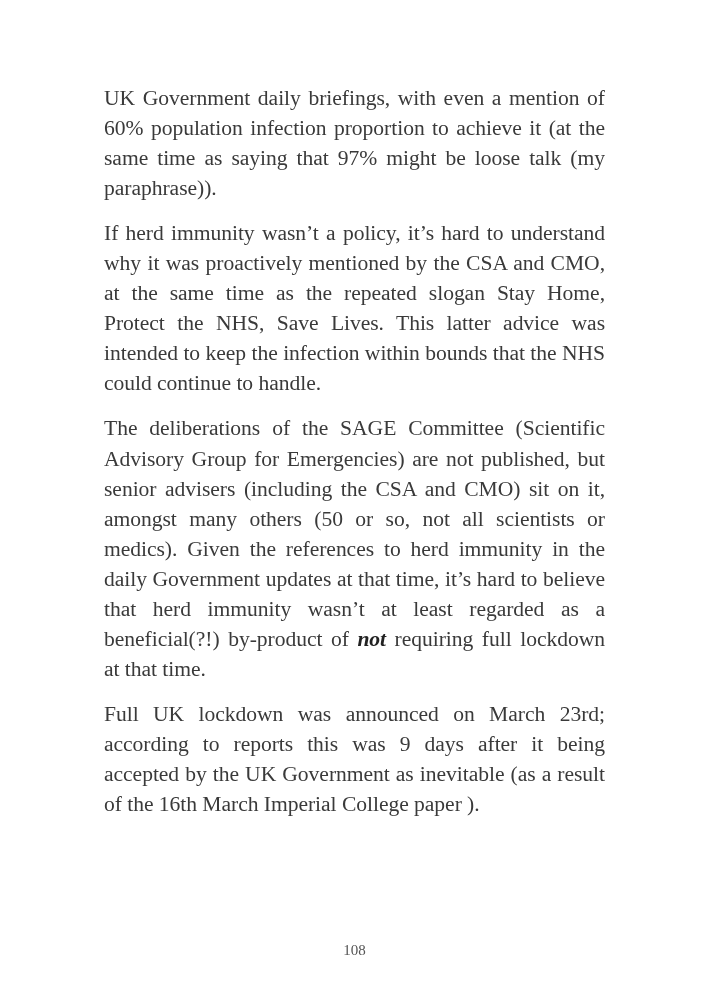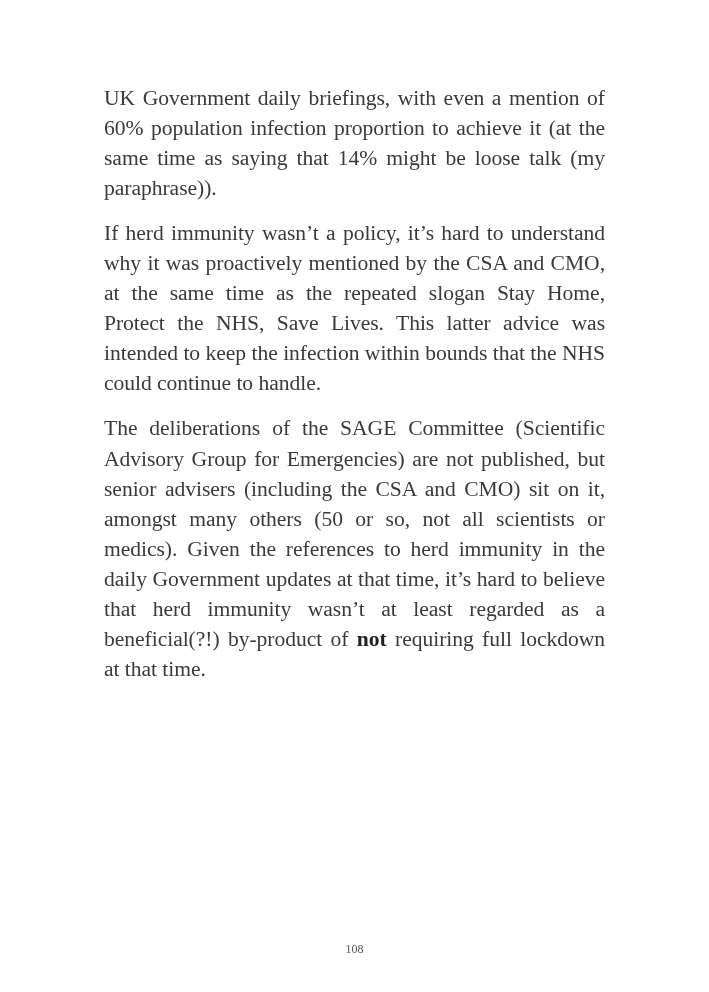--- a/index.html
+++ b/index.html
@@ -27,41 +27,45 @@
       margin: 0 0 15px 0;
       text-align: justify;
       text-align-last: left;
       letter-spacing: -0.05px;
     }
     .para .run {
       white-space: normal;
     }
     .para .emph {
       font-weight: bold;
+      font-style: italic;
       color: #222;
     }
     .page-number {
       position: absolute;
       left: 0;
       width: 709px;
       top: 942px;
       text-align: center;
       font-family: "Liberation Serif", "DejaVu Serif", serif;
-      font-size: 12px;
+      font-size: 15px;
       color: #555;
     }
   </style>
 </head>
 <body>
 
 <div class="page">
   <p class="para">
-    <span class="run">UK Government daily briefings, with even a mention of 60% population infection proportion to achieve it (at the same time as saying that 14% might be loose talk (my paraphrase)).</span>
+    <span class="run">UK Government daily briefings, with even a mention of 60% population infection proportion to achieve it (at the same time as saying that 97% might be loose talk (my paraphrase)).</span>
   </p>
   <p class="para">
     <span class="run">If herd immunity wasn’t a policy, it’s hard to understand why it was proactively mentioned by the CSA and CMO, at the same time as the repeated slogan Stay Home, Protect the NHS, Save Lives. This latter advice was intended to keep the infection within bounds that the NHS could continue to handle.</span>
   </p>
   <p class="para">
     <span class="run">The deliberations of the SAGE Committee (Scientific Advisory Group for Emergencies) are not published, but senior advisers (including the CSA and CMO) sit on it, amongst many others (50 or so, not all scientists or medics). Given the references to herd immunity in the daily Government updates at that time, it’s hard to believe that herd immunity wasn’t at least regarded as a beneficial(?!) by-product of </span><span class="run emph">not</span><span class="run"> requiring full lockdown at that time.</span>
   </p>
+  <p class="para">
+    <span class="run">Full UK lockdown was announced on March 23rd; according to reports this was 9 days after it being accepted by the UK Government as inevitable (as a result of the 16th March Imperial College paper ).</span>
+  </p>
 </div>
 
 <div class="page-number">108</div>
 
 </body></html>

